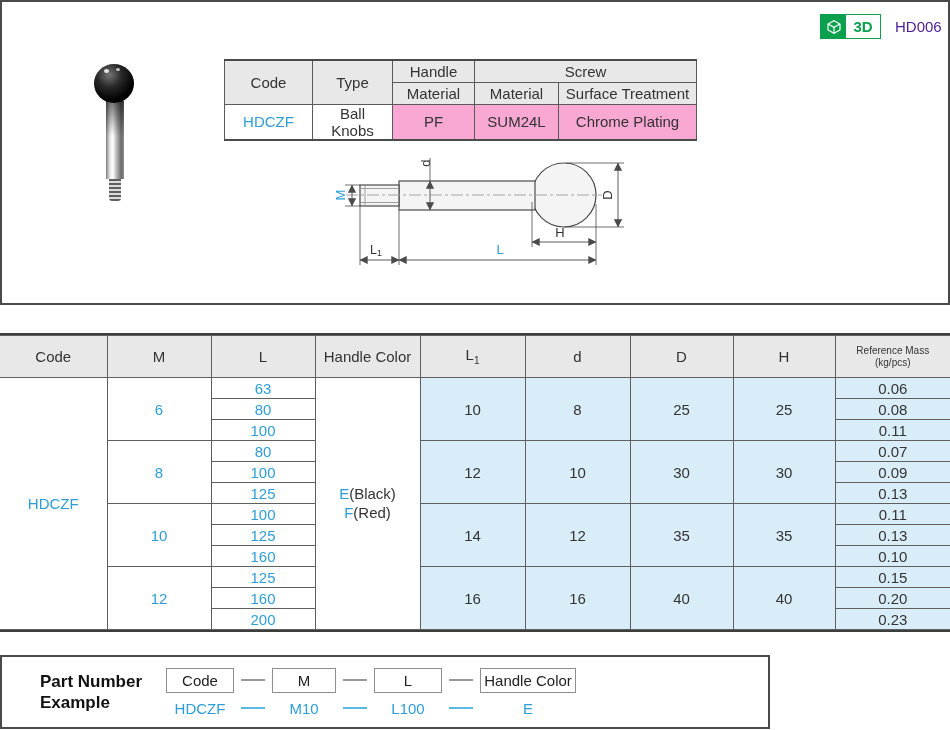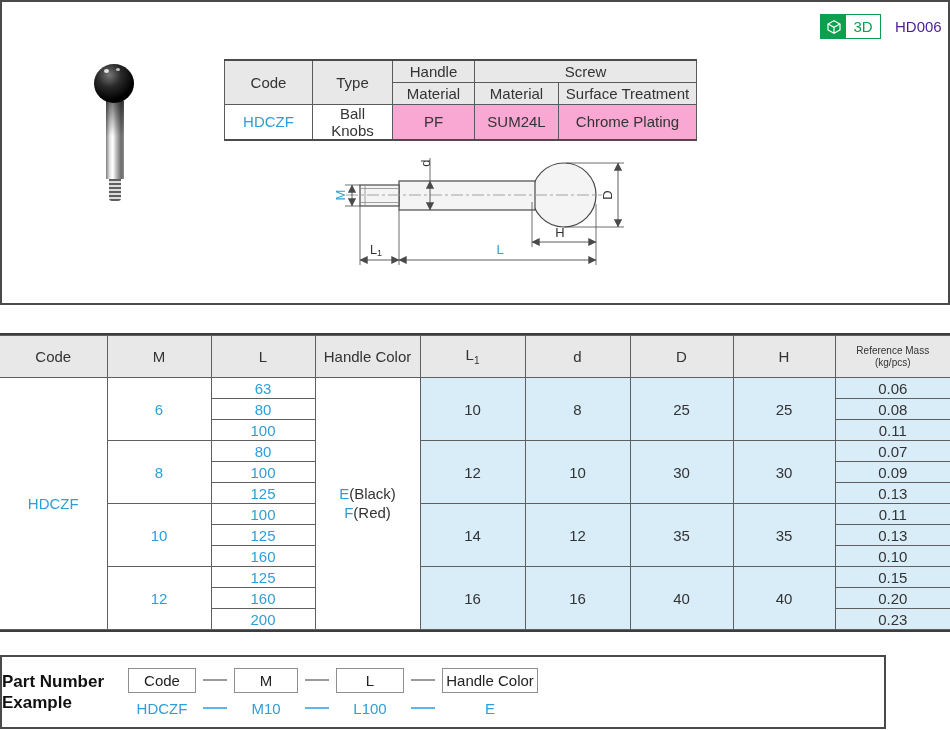--- a/index.html
+++ b/index.html
@@ -7,21 +7,21 @@
   .page { position:relative; width:950px; height:730px; background:#fff; overflow:hidden; }
 
   
   .top-box { position:absolute; left:0; top:0; width:950px; height:305px;
              border:2px solid #4a4a4a; background:#fff; }
 
   .badge-wrap { position:absolute; left:818px; top:12px; display:flex; align-items:center; }
   .badge-3d { display:flex; border:1px solid #0aa04e; height:25px; }
   .badge-3d .cube { width:25px; height:23px; background:#0aa04e; display:flex; align-items:center; justify-content:center; }
   .badge-3d .lbl { width:34px; display:flex; align-items:center; justify-content:center;
-                   color:#0aa04e; font-weight:normal; font-size:15px; background:#fff; }
+                   color:#0aa04e; font-weight:bold; font-size:15px; background:#fff; }
   .part-code { position:absolute; left:893px; top:16px; font-size:15px; color:#4c1d95; }
 
   
   .photo { position:absolute; left:80px; top:55px; width:120px; height:150px; }
   .photo .ball { position:absolute; left:12px; top:7px; width:40px; height:39px; border-radius:50%;
     background:radial-gradient(circle at 38% 28%, #777 0%, #2a2a2a 32%, #000 68%); }
   .photo .ball::before { content:""; position:absolute; left:10px; top:5px; width:5px; height:4px;
     border-radius:50%; background:rgba(255,255,255,.85); filter:blur(.5px); }
   .photo .ball::after { content:""; position:absolute; left:22px; top:4px; width:4px; height:3px;
     border-radius:50%; background:rgba(255,255,255,.7); }
@@ -57,22 +57,22 @@
   table.main td.edge-l { border-left:none; }
   table.main td.bb { background:#d9edf9; }
   table.main th sub, table.main td sub { font-size:10px; }
   .hc-line { line-height:1.25; }
 
   .watermark { position:absolute; left:312px; top:330px; width:360px; height:70px;
     font-size:58px; font-weight:bold; letter-spacing:4px; color:rgba(110,110,110,.16);
     pointer-events:none; z-index:5; line-height:70px; }
 
   
-  .example-box { position:absolute; left:0; top:655px; width:886px; height:74px;
-                 border:2px solid #4a4a4a; display:flex; align-items:center; }
+  .example-box { position:absolute; left:0; top:655px; width:770px; height:74px;
+                 border:2px solid #4a4a4a; display:flex; align-items:center; padding-left:38px; }
   .example-title { font-size:17px; font-weight:bold; color:#111; line-height:1.25; margin-right:24px; }
   .pn-grid { display:grid; grid-template-columns:68px 38px 64px 38px 68px 38px 96px;
              row-gap:7px; align-items:center; justify-items:center; }
   .pn-box { width:100%; border:1px solid #8f8f8f; background:#fff; text-align:center;
             font-size:15px; color:#222; padding:3px 0; }
   .pn-dash { width:24px; height:2px; background:#9a9a9a; }
   .pn-dash.b { background:#5bb8e8; }
   .pn-val { font-size:15px; color:#2e9ed8; }
 </style>
 </head>

